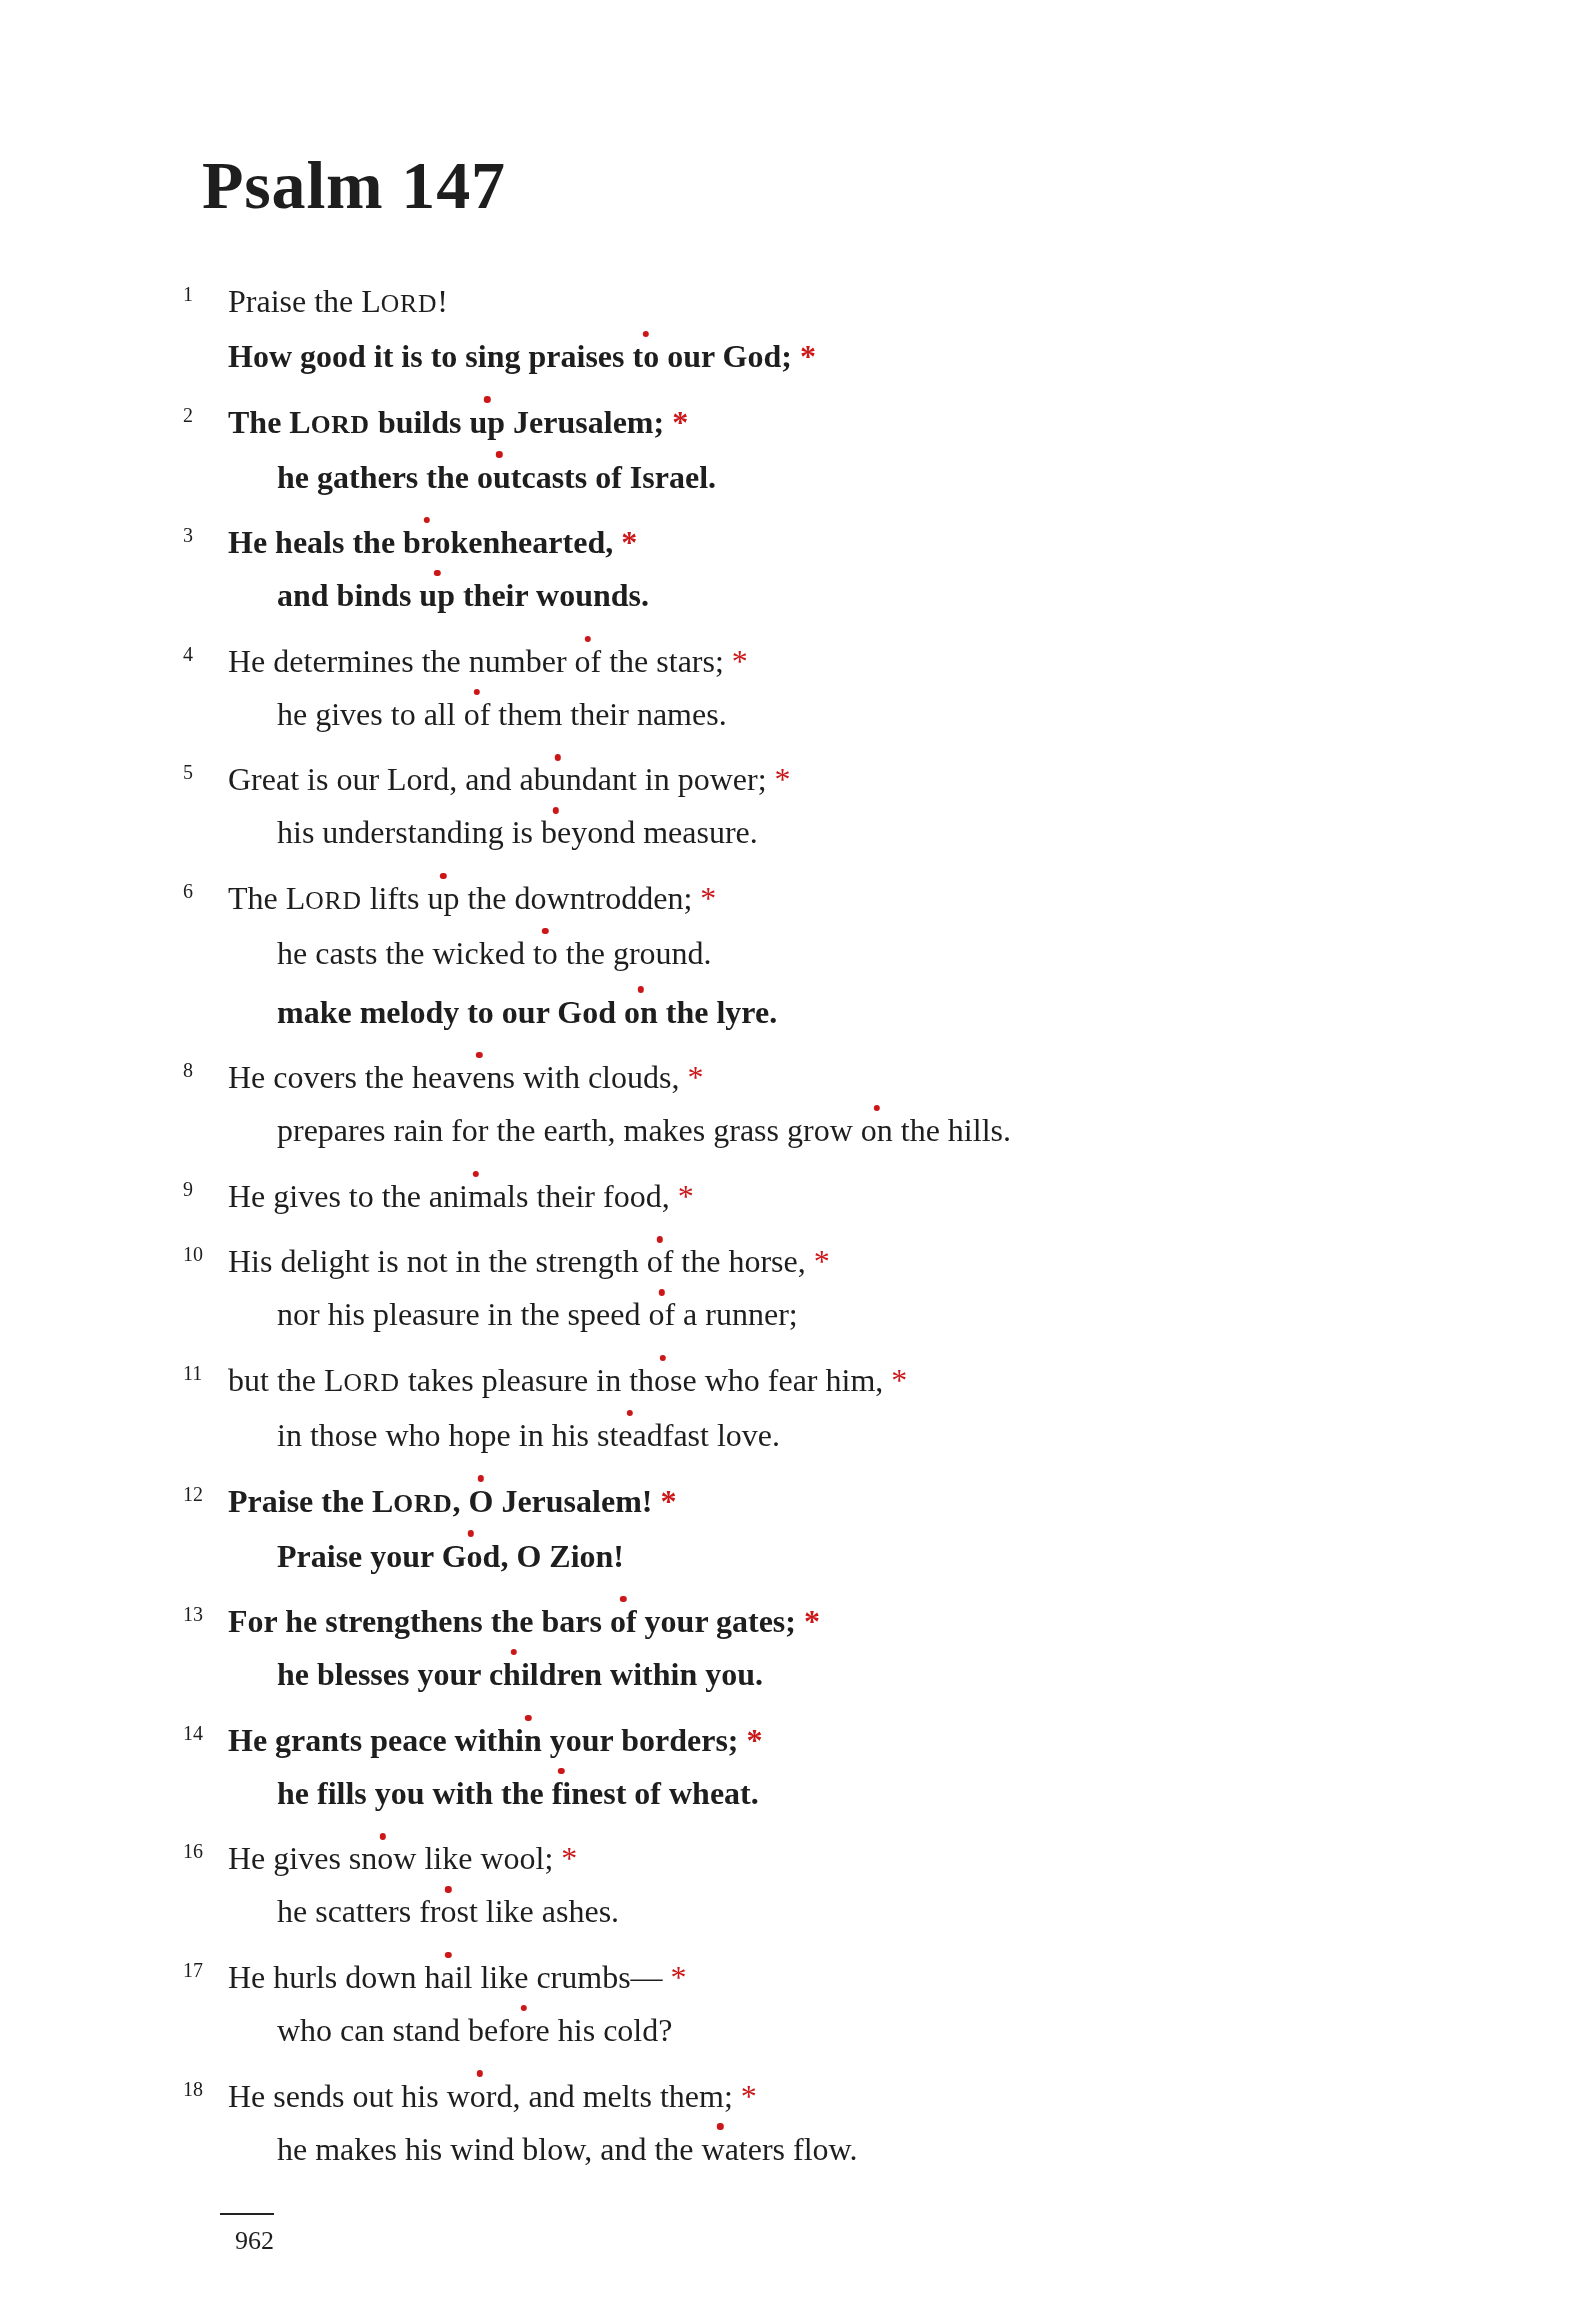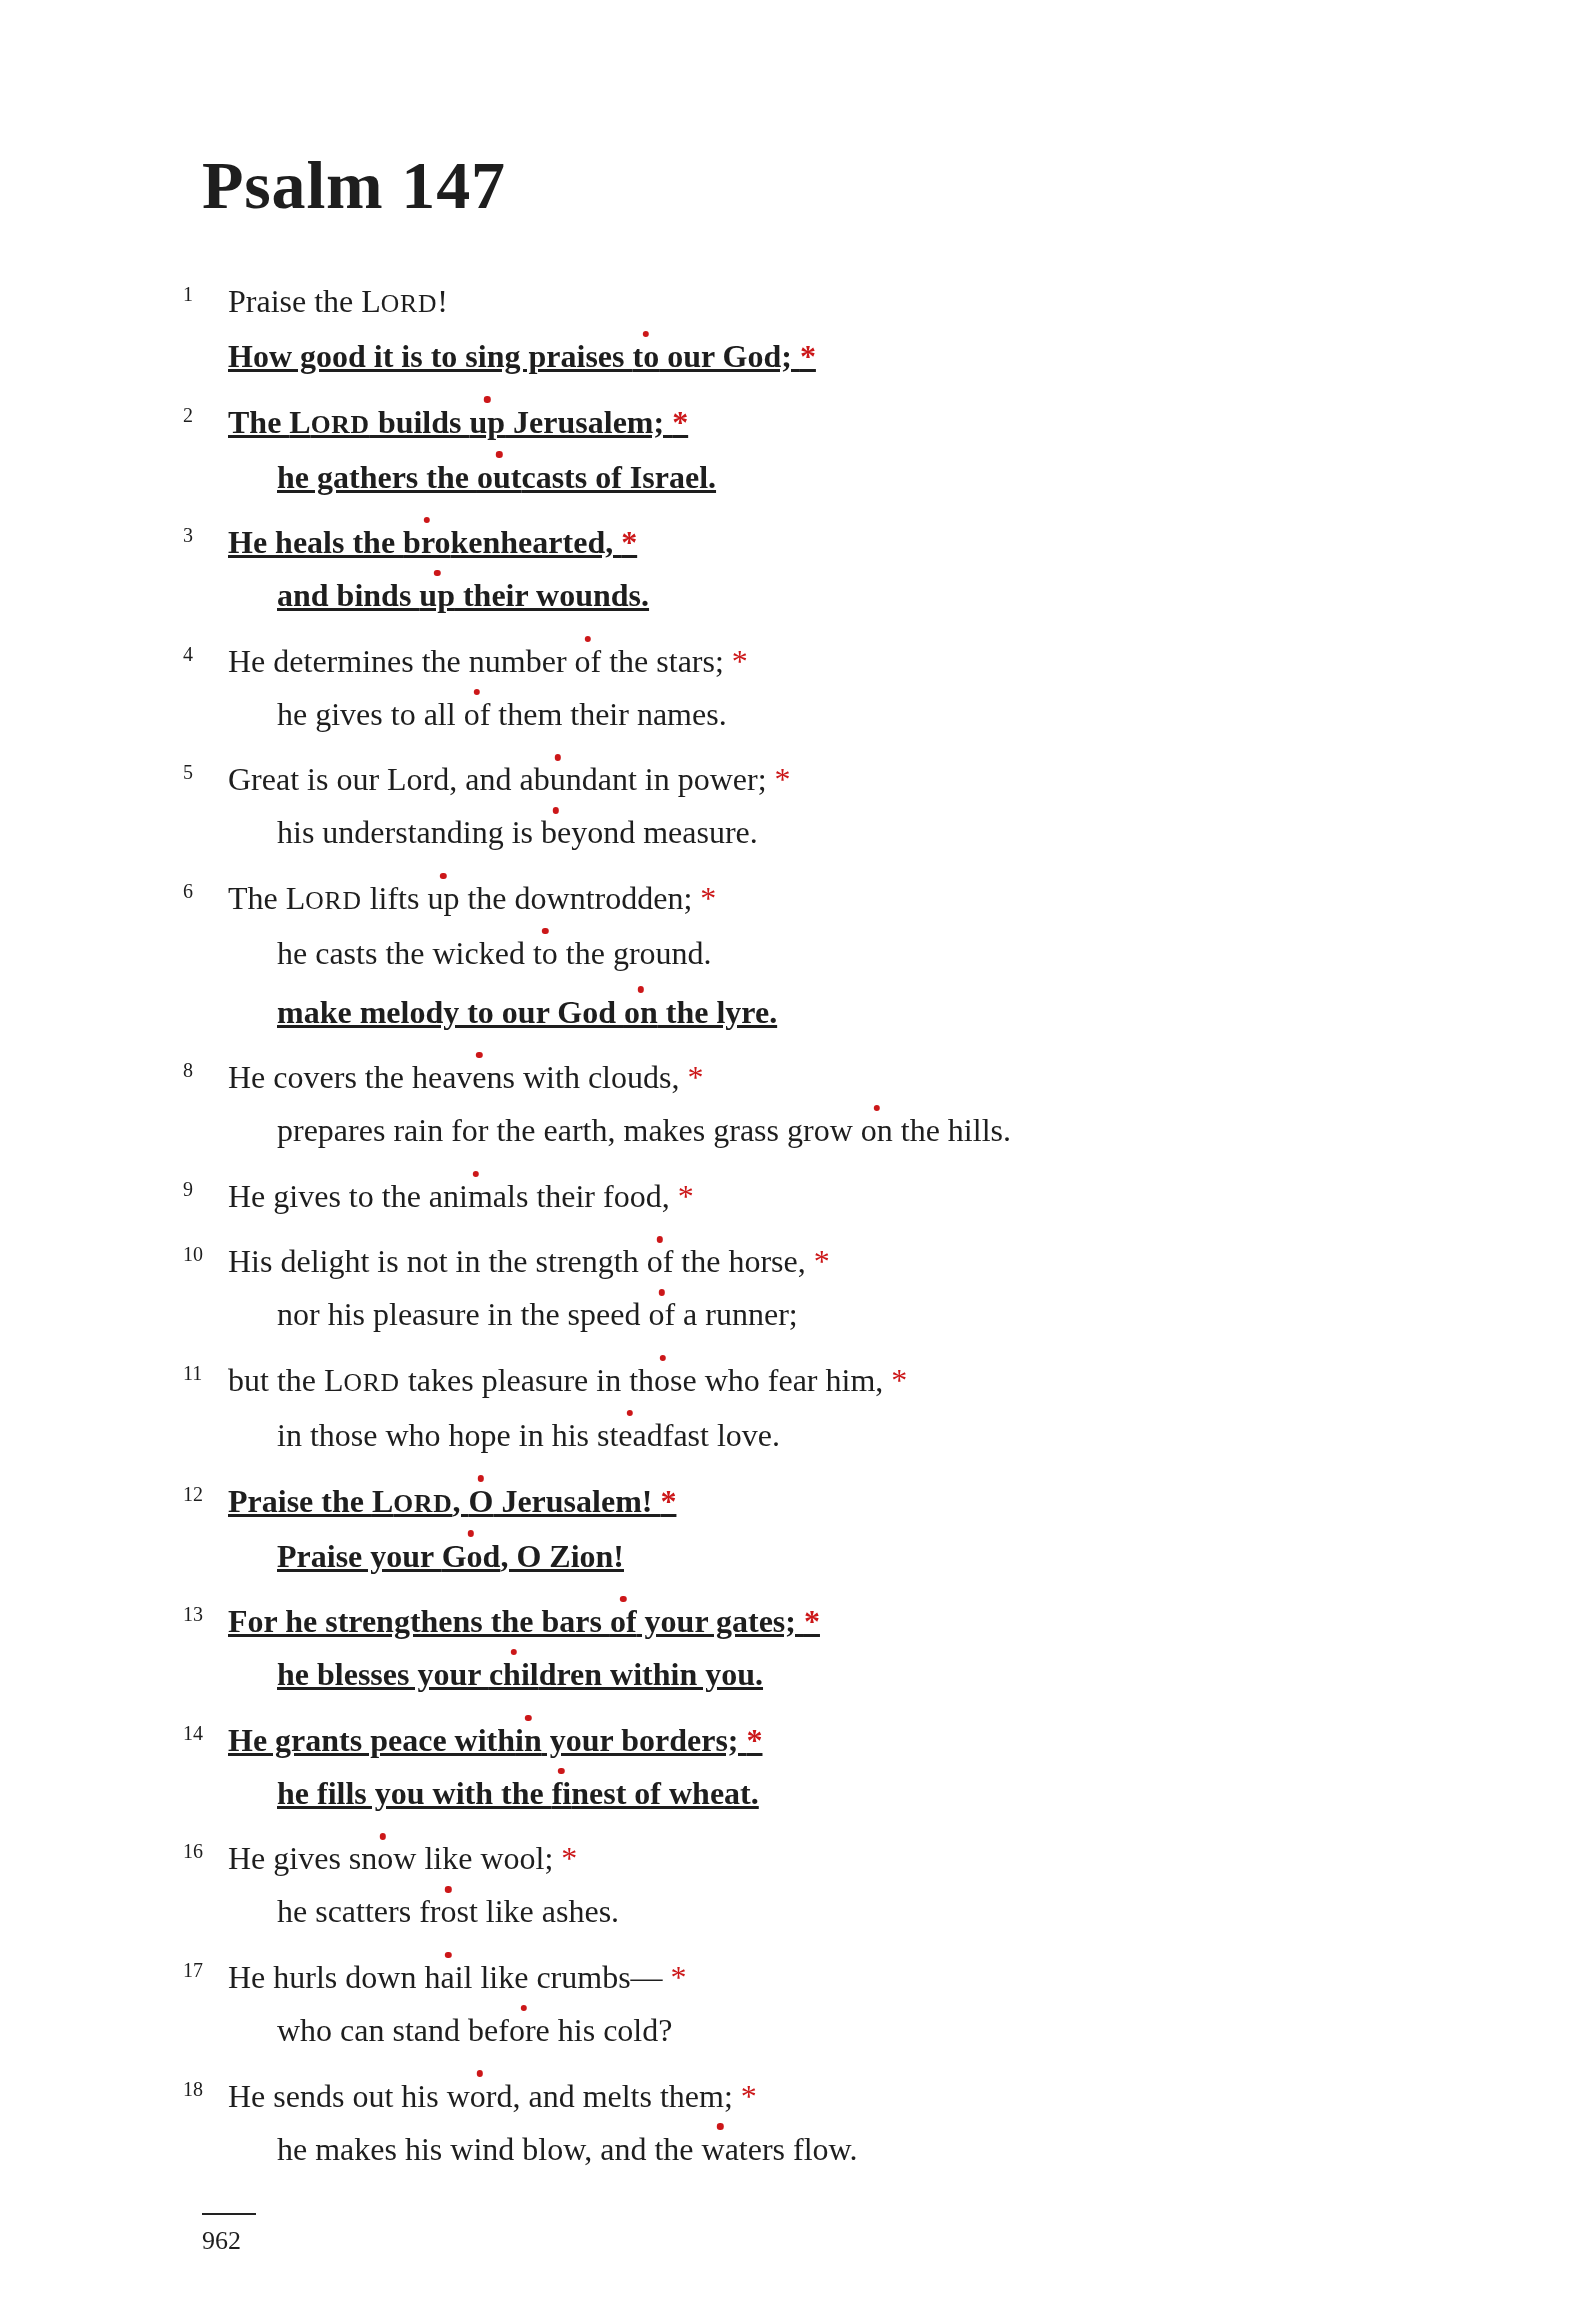--- a/index.html
+++ b/index.html
@@ -22,21 +22,21 @@
     font-size: 68px;
     line-height: 1;
     font-weight: 700;
     letter-spacing: 0.8px;
   }
   .psalm { font-size: 32px; line-height: 53px; }
   .verse { margin-bottom: 5.6px; }
   .line { position: relative; white-space: nowrap; }
   .line.l0 { padding-left: 45px; }
   .line.l1 { padding-left: 94px; }
-  .line.bold { font-weight: 700; text-decoration: underline; }
+  .line.bold { font-weight: 700; }
   .verse-num {
     display: inline-block;
     width: 45px;
     margin-left: -45px;
     font-size: 20px;
     font-weight: 400;
     vertical-align: 11px;
     letter-spacing: 0;
   }
   .lord .sc { font-size: 0.8em; letter-spacing: 0.03em; }
@@ -44,21 +44,21 @@
   .pointed::after {
     content: "";
     position: absolute;
     left: 50%; top: -7.2px;
     transform: translateX(-50%);
     width: 6.4px; height: 6.4px;
     border-radius: 50%;
     background: var(--accent);
   }
   .asterisk { color: var(--accent); }
-  .footer { position: absolute; left: 202px; top: 2213px; }
+  .footer { position: absolute; left: 220px; top: 2213px; text-align: right; }
   .rule { width: 54px; border-top: 2.4px solid #222; margin-bottom: 10.3px; }
   .pagenum { font-size: 26px; line-height: 1.2; }
 </style>
 </head>
 <body>
 
 <div class="page">
   <h1 class="title">Psalm 147</h1>
 
   <div class="psalm" id="psalm">

